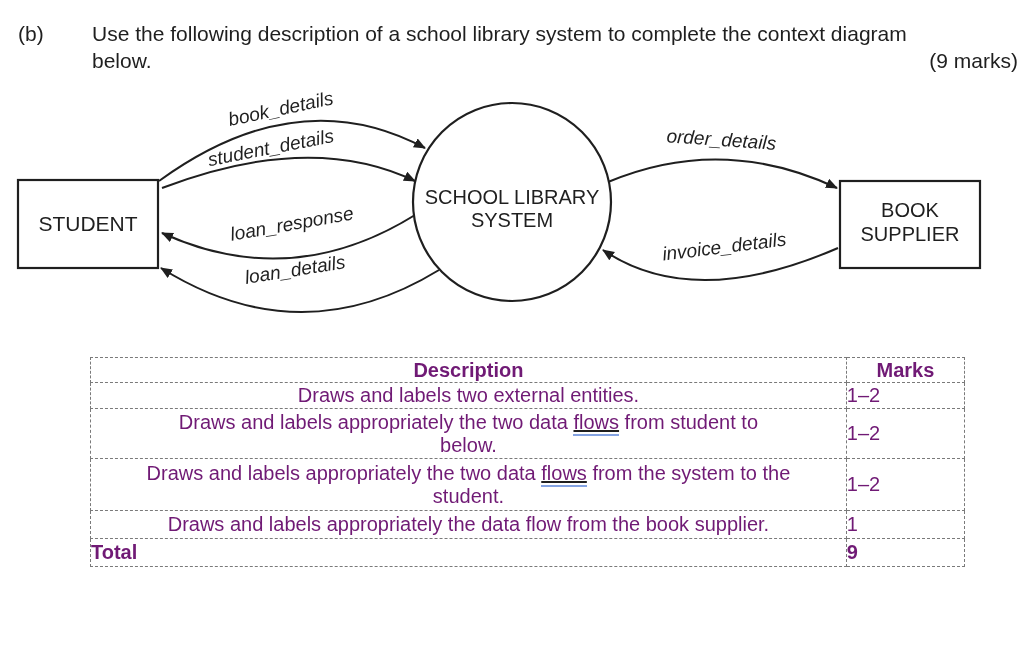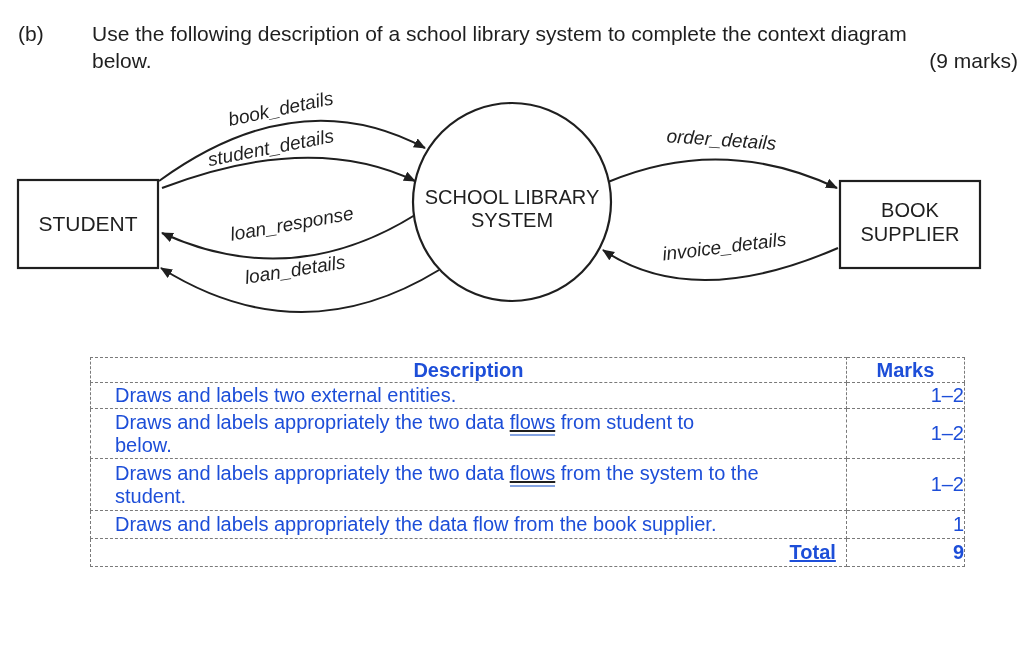--- a/index.html
+++ b/index.html
@@ -22,30 +22,30 @@
   .diagram circle.process { fill:#ffffff; stroke:#1f1f1f; stroke-width:2.2; }
   .diagram text { fill:#1f1f1f; font-family:"Liberation Sans", sans-serif; }
   .diagram text.shape-label { font-size:20px; }
   .diagram text.entity-label { font-size:21px; }
   .diagram text.flow-label { font-size:19px; font-style:italic; }
 
   
   .marking-table {
     position:absolute; left:90px; top:357px; width:875px;
     border-collapse:collapse; table-layout:fixed;
-    font-size:20px; line-height:23px; color:#1d4ed8;
+    font-size:20px; line-height:23px; color:#701a75;
   }
   .marking-table col.col-desc  { width:755px; }
   .marking-table col.col-marks { width:118px; }
   .marking-table th, .marking-table td { border:1px dashed #7a7a7a; padding:0; }
   .marking-table th { font-weight:bold; text-align:center; }
-  .marking-table td.desc { text-align:left; padding:1px 24px; }
-  .marking-table td.marks { text-align:right;margin-top:36px; }
+  .marking-table td.desc { text-align:center; padding:1px 24px; }
+  .marking-table td.marks { text-align:left;margin-top:36px; }
   .marking-table tr.total-row td { font-weight:bold; }
-  .marking-table td.total-label { text-align:right; padding-right:10px;text-decoration:underline; }
+  .marking-table td.total-label { text-align:left; padding-right:10px; }
   .rh25{height:25px} .rh50{height:50px} .rh52{height:52px}
   .rh30{height:30px} .rh28{height:28px} .rh26{height:26px}
   .grammar-underline {
     text-decoration:underline; text-decoration-color:#1f1f1f;
     border-bottom:2px solid #84a3e2; padding-bottom:1px;
   }
 </style>
 </head>
 <body>
 

